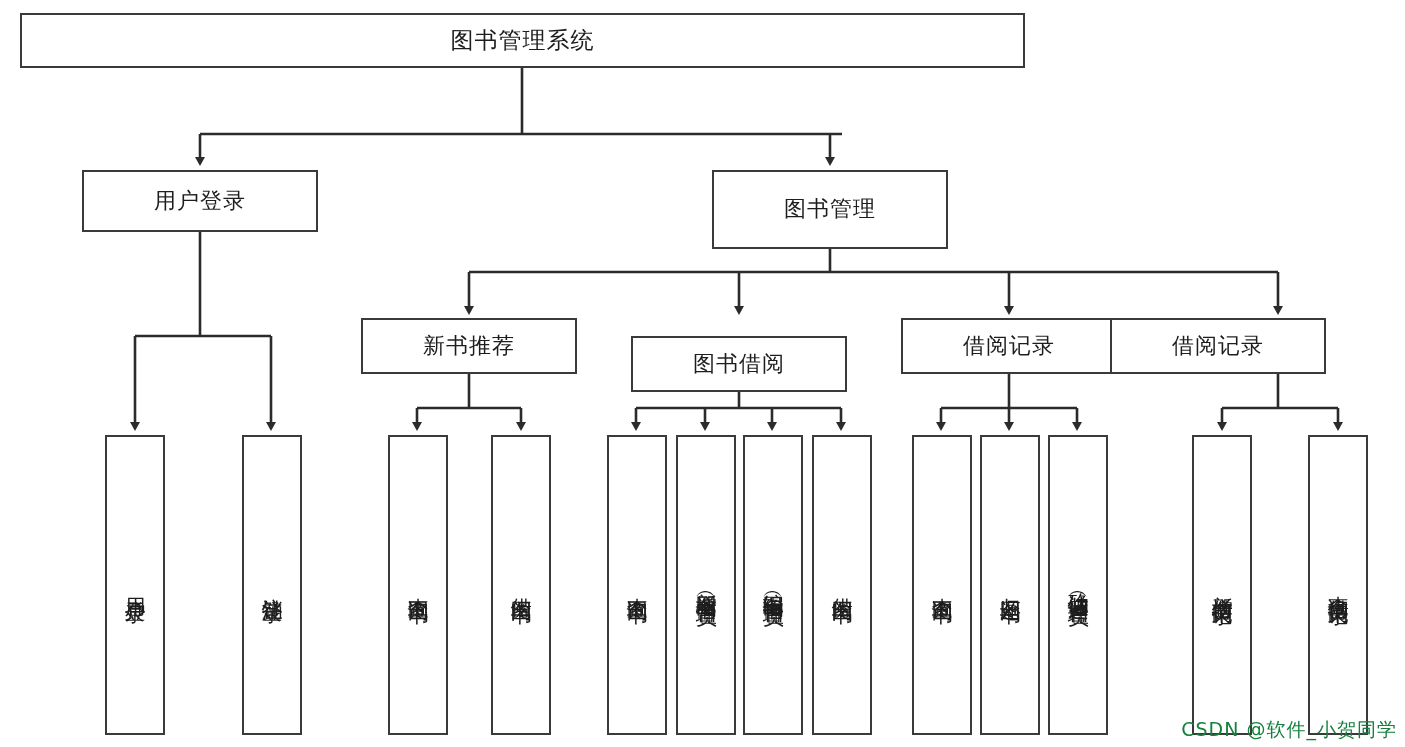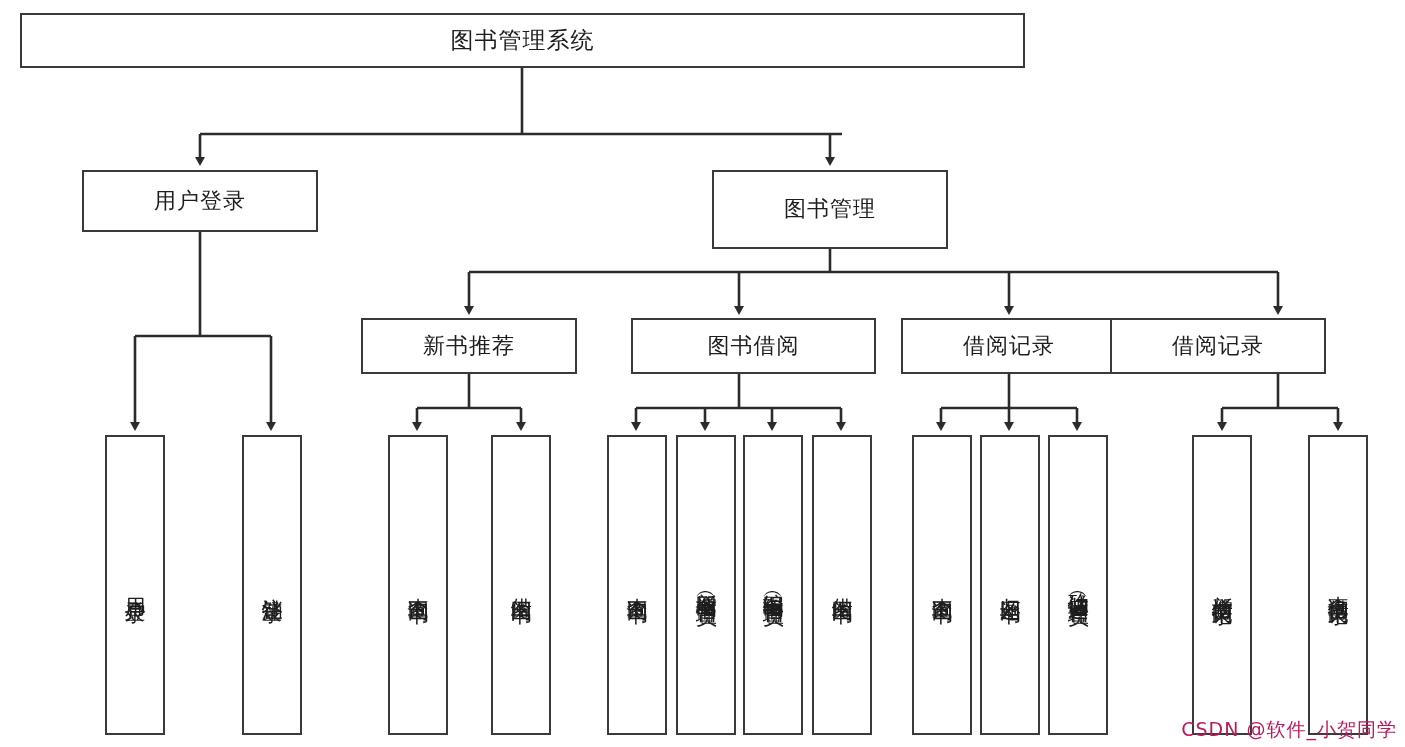--- a/index.html
+++ b/index.html
@@ -51,21 +51,21 @@
     text-orientation:upright;
     display:block;
     white-space:nowrap;
   }
   #root-node{ font-size:23px; }
   .watermark{
     position:absolute;
     right:8px;
     bottom:4px;
     font-size:19px;
-    color:#be185d;
+    color:#15803d;
     letter-spacing:1px;
     white-space:nowrap;
     user-select:none;
   }
 </style>
 </head>
 <body>
 
 <div id="diagram">
 
@@ -120,21 +120,21 @@
   </svg>
 
   <div class="node horiz" id="root-node" style="left:20px;top:13px;width:1005px;height:55px;">图书管理系统</div>
 
   <div class="node horiz" style="left:82px;top:170px;width:236px;height:62px;">用户登录</div>
 
   <div class="node horiz" style="left:712px;top:170px;width:236px;height:79px;">图书管理</div>
 
   <div class="node horiz" style="left:361px;top:318px;width:216px;height:56px;">新书推荐</div>
 
-  <div class="node horiz" style="left:631px;top:318px;width:245px;height:56px;">图书借阅</div>
+  <div class="node horiz" style="left:631px;top:336px;width:216px;height:56px;">图书借阅</div>
 
   <div class="node horiz" style="left:901px;top:318px;width:216px;height:56px;">借阅记录</div>
 
   <div class="node horiz" style="left:1110px;top:318px;width:216px;height:56px;">借阅记录</div>
 
   <div class="node vert" style="left:105px;top:435px;width:60px;height:300px;">
     <span class="vtext">用户登录</span>
   </div>
 
   <div class="node vert" style="left:242px;top:435px;width:60px;height:300px;">

